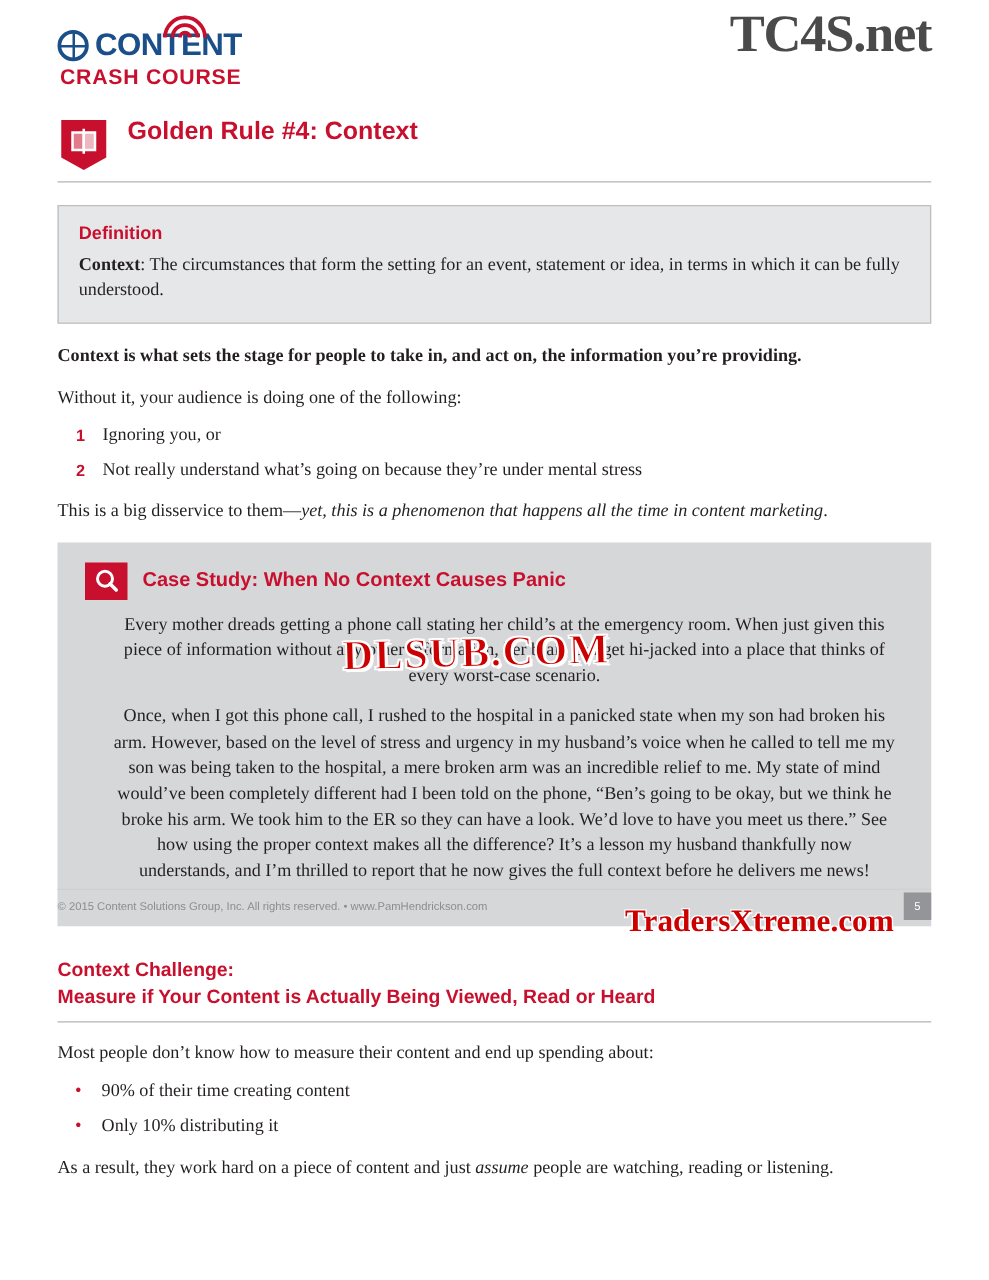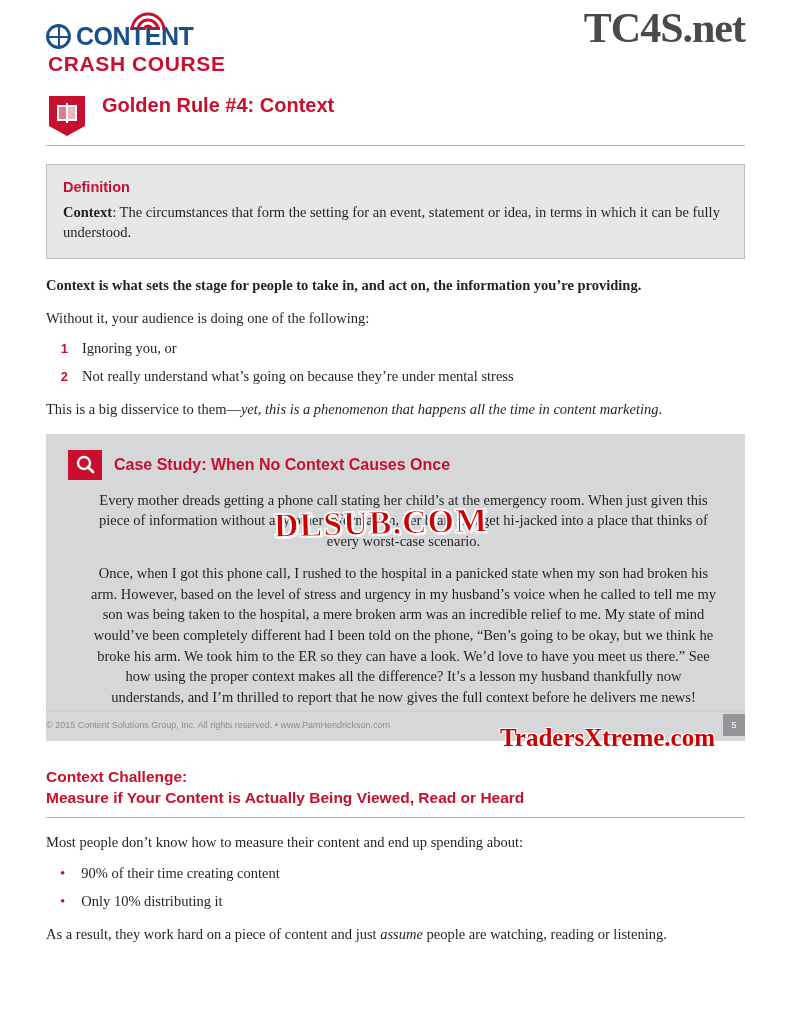--- a/index.html
+++ b/index.html
@@ -75,21 +75,21 @@
     top: 50%;
     left: -1px;
     right: -1px;
     height: 0;
     border-top: 2px solid #1b4f8a;
     transform: translateY(-1px);
   }
   .logo-bottom {
     font-family: "Liberation Sans", sans-serif;
     font-weight: bold;
-    font-size: 21px;
+    font-size: 17px;
     letter-spacing: 0.6px;
     color: #c8102e;
     margin-top: 1px;
     margin-left: 2px;
   }
   .site-brand {
     position: absolute;
     right: 0;
     top: 4px;
     font-family: Liberation Serif, serif;
@@ -387,21 +387,21 @@
   </div>
 
   <div class="case-box">
     <div class="case-head">
       <div class="case-icon">
         <svg viewBox="0 0 34 30" width="34" height="30">
           <circle cx="16" cy="13" r="6" fill="none" stroke="#ffffff" stroke-width="2.4"></circle>
           <line x1="20" y1="17" x2="25" y2="22" stroke="#ffffff" stroke-width="2.8" stroke-linecap="round"></line>
         </svg>
       </div>
-      <div class="case-title">Case Study: When No Context Causes Once</div>
+      <div class="case-title">Case Study: When No Context Causes Panic</div>
     </div>
     <p class="case-para">Every mother dreads getting a phone call stating her child’s at the emergency room. When just given this piece of information without any other information, her brain can get hi-jacked into a place that thinks of every worst-case scenario.</p>
     <p class="case-para">Once, when I got this phone call, I rushed to the hospital in a panicked state when my son had broken his arm. However, based on the level of stress and urgency in my husband’s voice when he called to tell me my son was being taken to the hospital, a mere broken arm was an incredible relief to me. My state of mind would’ve been completely different had I been told on the phone, “Ben’s going to be okay, but we think he broke his arm. We took him to the ER so they can have a look. We’d love to have you meet us there.” See how using the proper context makes all the difference? It’s a lesson my husband thankfully now understands, and I’m thrilled to report that he now gives the full context before he delivers me news!</p>
     <div class="watermark">DLSUB.COM</div>
   </div>
 
   <div class="challenge">
     <div class="challenge-line">Context Challenge:</div>
     <div class="challenge-line">Measure if Your Content is Actually Being Viewed, Read or Heard</div>
     <div class="challenge-rule"></div>

